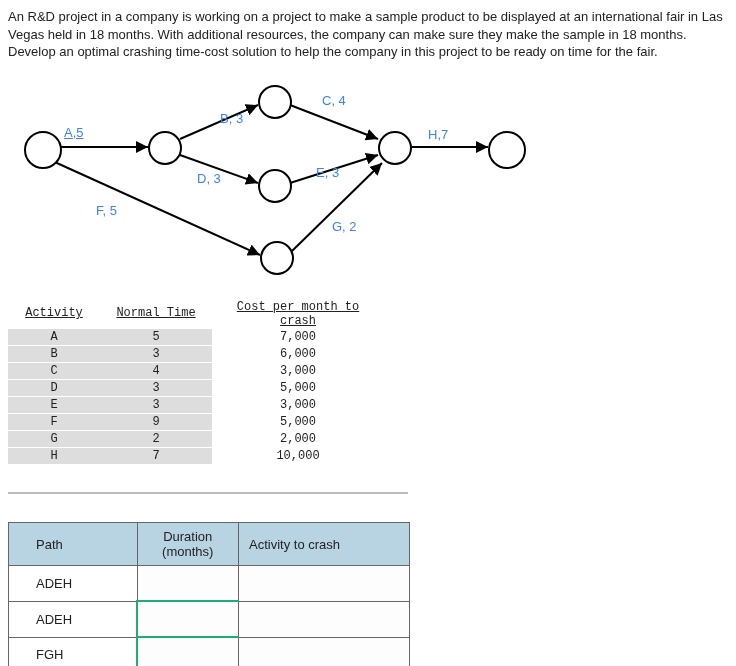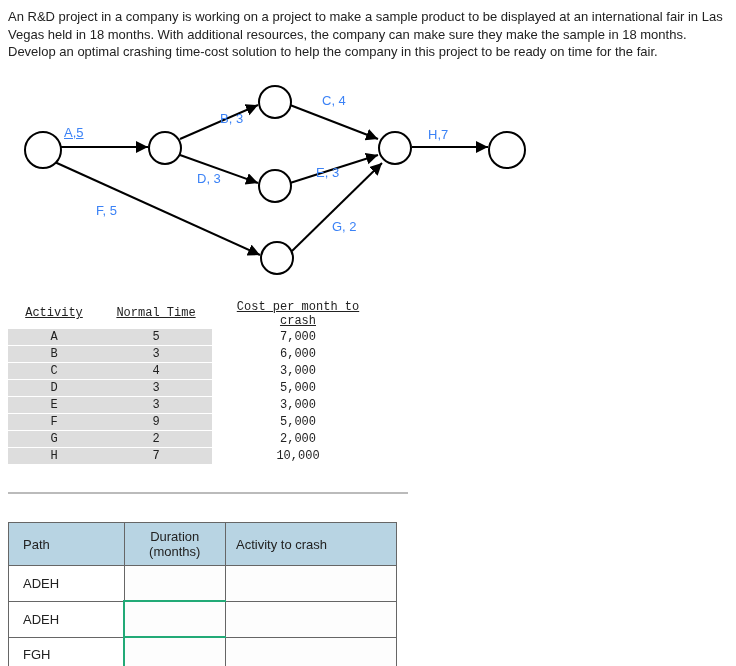--- a/index.html
+++ b/index.html
@@ -75,21 +75,21 @@
   .path-table th, .path-table td {
     border: 1px solid #666;
     padding: 6px 10px;
     height: 22px;
     text-align: center;
   }
   .path-table th {
     background: #b8d4e3;
     font-weight: normal;
   }
-  .path-table .path-col { width: 90px; text-align: left; padding-left: 14px; }
+  .path-table .path-col { width: 90px; text-align: left; padding-left: 27px; }
   .path-table .dur-col { width: 80px; }
   .path-table .crash-col { width: 150px; text-align: left; padding-left: 10px; }
   .path-table td.input-cell { background: #fdfdfd; }
   .path-table td.input-cell-mark {
     border-left: 2px solid #2a7;
     border-top: 2px solid #2a7;
   }
 </style>
 </head>
 <body>

